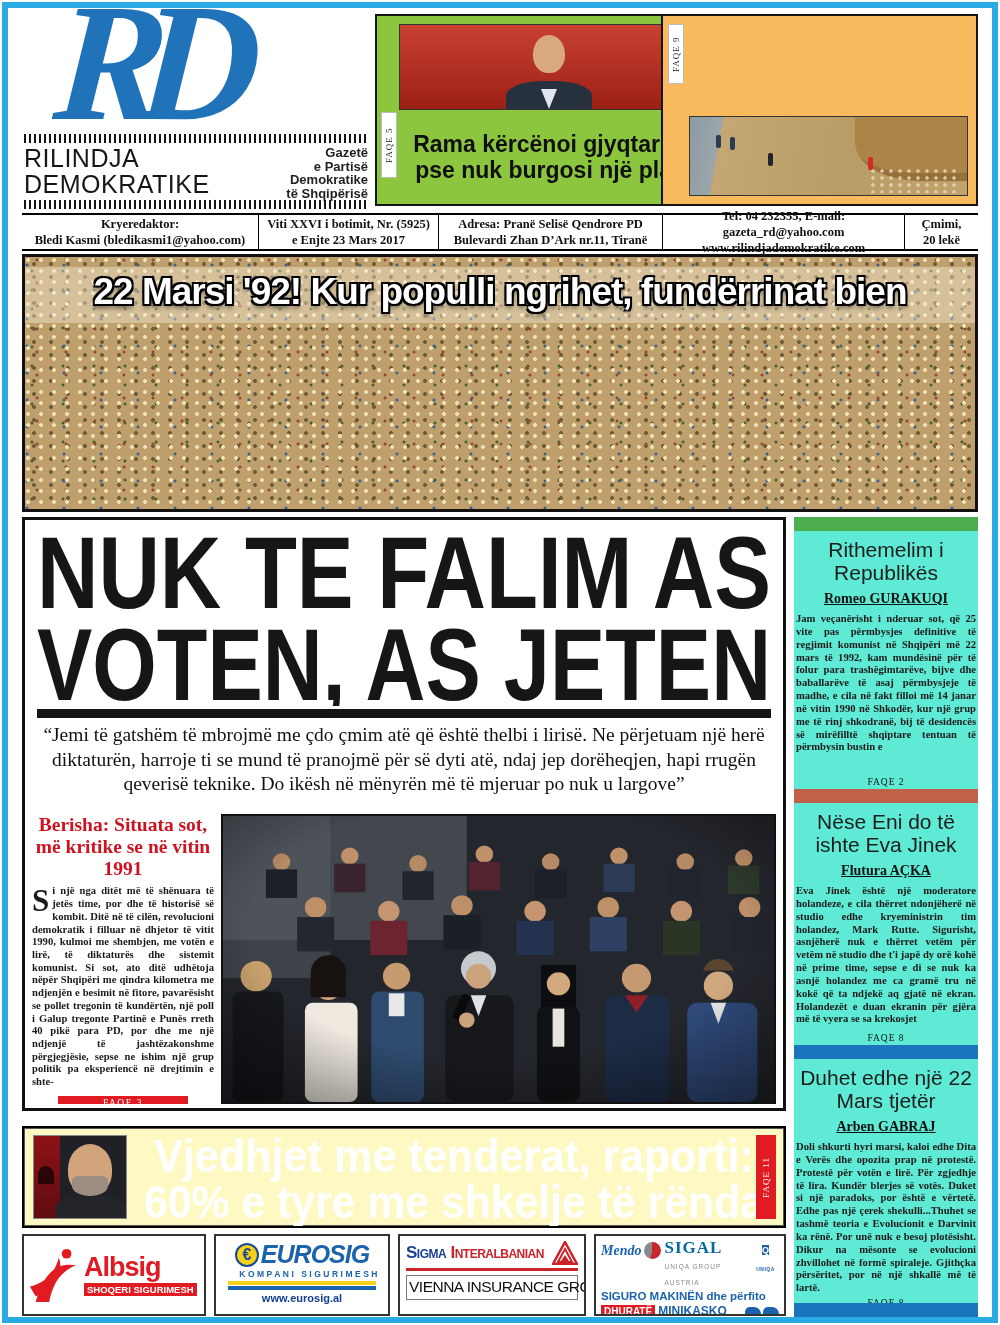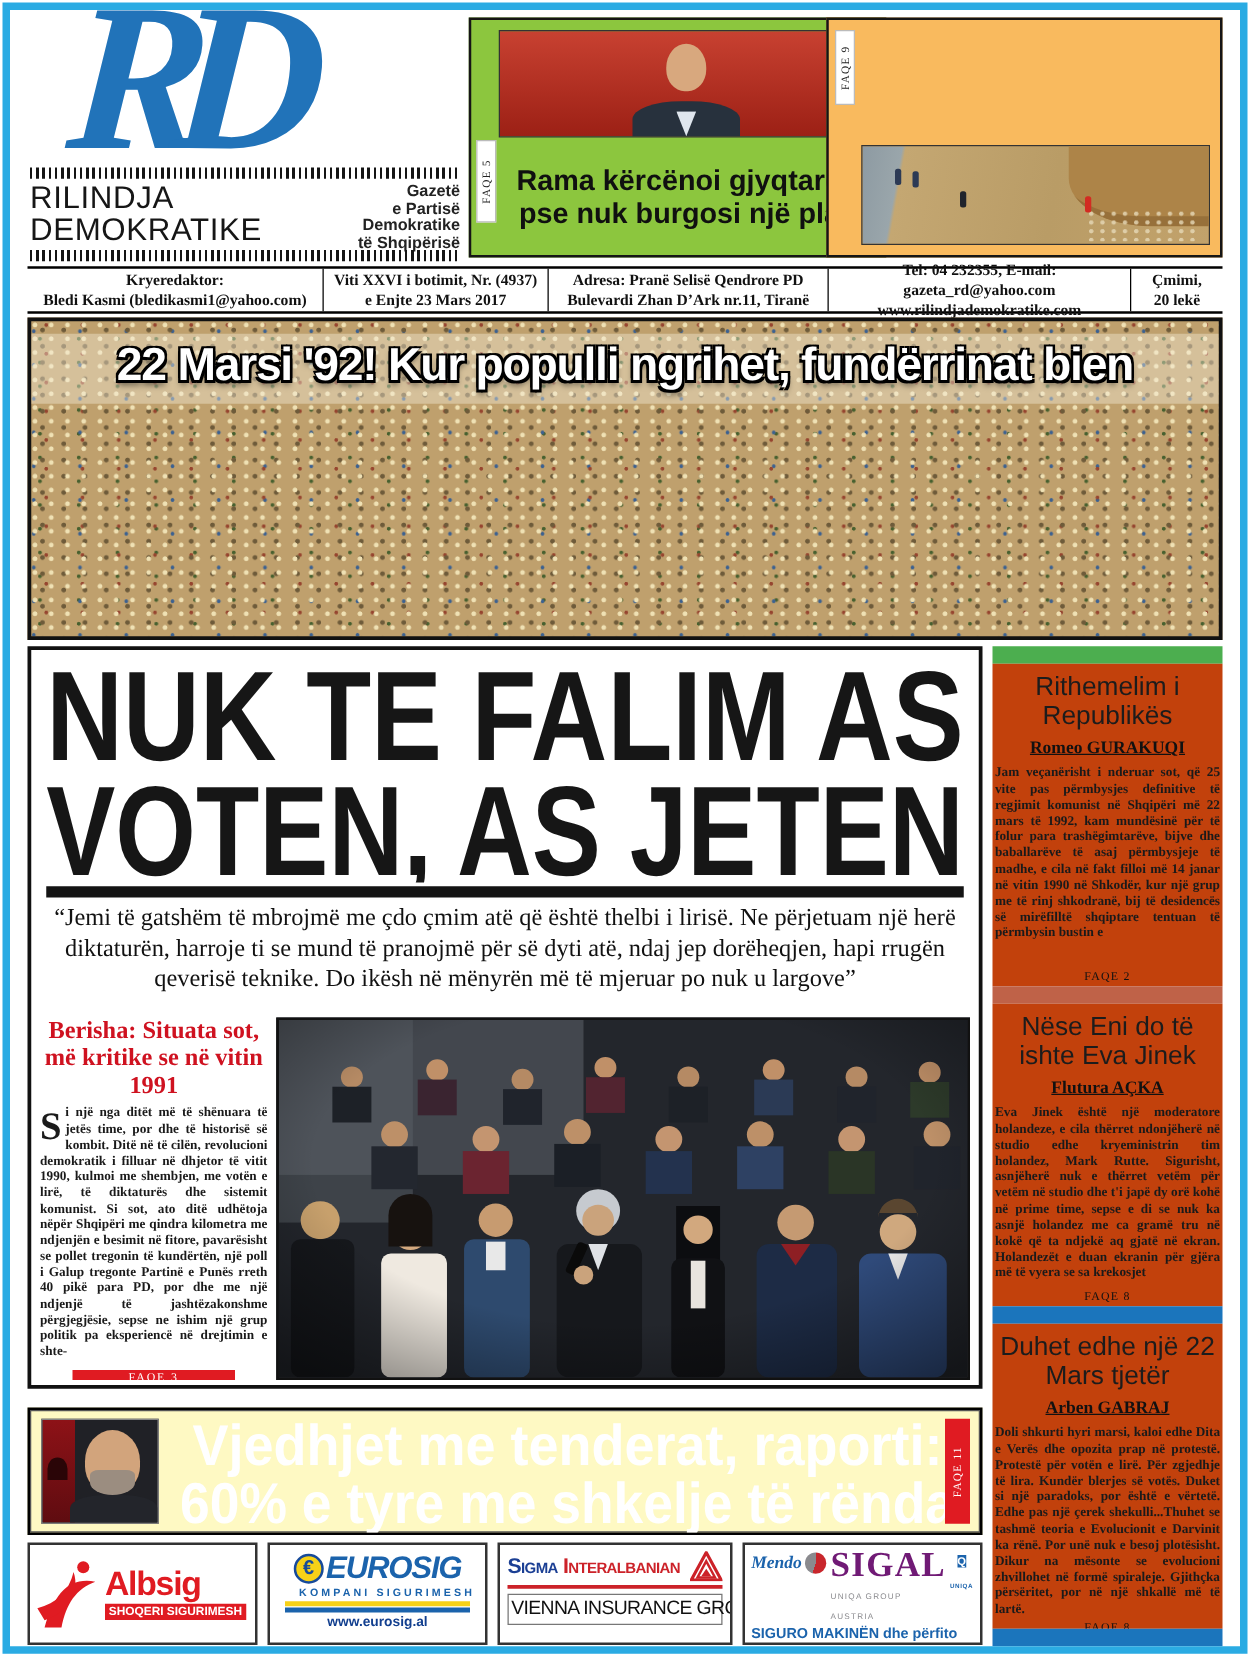--- a/index.html
+++ b/index.html
@@ -98,21 +98,21 @@
   .dropcap { float:left; font-size:31px; line-height:0.82; font-weight:bold; padding:3px 3px 0 0; }
   .bpage-wrap { margin-top:auto; background:#fff; padding-top:3px; text-align:center; }
   .bpage { display:inline-block; width:130px; background:#e01b22; color:#fff; font-size:9.5px;
     letter-spacing:1.5px; padding:2px 0 3px; font-family:"Liberation Serif", serif; }
   .bphoto { position:absolute; left:196px; right:7px; top:2px; bottom:4px; border:2px solid #111; background:#20242a; overflow:hidden; }
   .bphoto svg { width:100%; height:100%; display:block; }
 
   
   .sidebar { position:absolute; left:794px; top:517px; width:184px; height:800px; display:flex; flex-direction:column; }
   .sbar { height:14px; flex:none; }
-  .s-article { flex:none; overflow:hidden; padding:2px 2px 0; display:flex; flex-direction:column; background:#c2410c;align-items:center; }
+  .s-article { flex:none; overflow:hidden; padding:2px 2px 0; display:flex; flex-direction:column; background:#5eead4;align-items:center; }
   .s-a1 { height:258px; } .s-a2 { height:242px; } .s-a3 { height:244px; }
   .s-title { font-family:"Liberation Sans", sans-serif; font-size:21px; line-height:1.1; text-align:center; color:#1c1c1c; margin-top:5px; }
   .s-author { font-family:"Liberation Serif", serif; font-weight:bold; font-size:14px; text-align:center;
     text-decoration:underline; margin:7px 0 6px; }
   .s-body { font-size:10.6px; font-weight:bold; line-height:1.21; text-align:justify; color:#1a1a1a; }
   .s-page { margin-top:auto; text-align:center; font-size:9.5px; letter-spacing:1px; padding:3px 0 2px; }
 
   
   .blackbanner { position:absolute; left:22px; top:1126px; width:764px; height:102px;
     background:#fef9c3; border:2px solid #000; box-shadow:inset 0 0 0 1px #555; }
@@ -149,21 +149,21 @@
   .sigma-name { font-variant:small-caps; font-family:"Liberation Sans", sans-serif; font-weight:bold; font-size:17px; letter-spacing:-0.5px; }
   .sigma-name .n1 { color:#1b3f94; } .sigma-name .n2 { color:#cc2229; }
   .sigma-rule { height:2.5px; background:#cc2229; margin:3px 0 4px; }
   .sigma-group { font-family:"Liberation Sans", sans-serif; font-size:15.5px; color:#101010; letter-spacing:-0.5px;
     text-align:center; border:1px solid #777; padding:2px 2px 3px; white-space:nowrap; }
   .ad-sigal { left:572px; width:192px; padding:3px 5px; font-family:"Liberation Sans", sans-serif; }
   .sigal-top { display:flex; align-items:flex-start; gap:3px; }
   .sigal-mendo { color:#1b63ac; font-family:"Liberation Serif", serif; font-style:italic; font-weight:bold; font-size:14px; margin-top:4px; }
   .sigal-swirl { width:17px; height:17px; border-radius:50%; background:conic-gradient(#c8262c 0 55%, #8a8a8e 55% 100%); margin-top:3px; flex:none; }
   .sigal-nameblock { line-height:1; }
-  .sigal-name { font-family:"Liberation Serif", serif; font-weight:bold; font-size:28px; color:#701a75; letter-spacing:1px; }
+  .sigal-name { font-family:"Liberation Serif", serif; font-weight:bold; font-size:17px; color:#0369a1; letter-spacing:1px; }
   .sigal-group { font-size:6.5px; color:#8a8a8e; letter-spacing:1px; }
   .uniqa { margin-left:auto; text-align:center; }
   .uniqa-box { width:16px; height:13px; background:#1b63ac; color:#fff; font-size:9px; line-height:13px; font-weight:bold; }
   .uniqa-label { font-size:5px; color:#1b63ac; font-weight:bold; letter-spacing:0.5px; }
   .sigal-promo { color:#1b63ac; font-weight:bold; font-size:11.5px; margin-top:2px; }
   .sigal-row3 { display:flex; align-items:center; gap:3px; margin-top:2px; }
   .sigal-badge { background:#e01b22; color:#fff; font-weight:bold; font-size:10px; padding:1px 3px; }
   .sigal-badge2 { color:#1b63ac; font-weight:bold; font-size:12px; }
   .cars { margin-left:auto; display:flex; gap:2px; }
   .car { width:16px; height:8px; background:#1b63ac; border-radius:5px 7px 1px 1px; position:relative; }
@@ -216,21 +216,21 @@
       </div>
     </div>
   </div>
 
   <div class="infobar">
     <div class="ib-col ib-1">
       <div>Kryeredaktor:</div>
       <div>Bledi Kasmi (bledikasmi1@yahoo.com)</div>
     </div>
     <div class="ib-col ib-2">
-      <div>Viti XXVI i botimit, Nr. (4937)</div>
+      <div>Viti XXVI i botimit, Nr. (5925)</div>
       <div>e Enjte 23 Mars 2017</div>
     </div>
     <div class="ib-col ib-3">
       <div>Adresa: Pranë Selisë Qendrore PD</div>
       <div>Bulevardi Zhan D’Ark nr.11, Tiranë</div>
     </div>
     <div class="ib-col ib-4">
       <div>Tel: 04 232355, E-mail: gazeta_rd@yahoo.com</div>
       <div>www.rilindjademokratike.com</div>
     </div>

